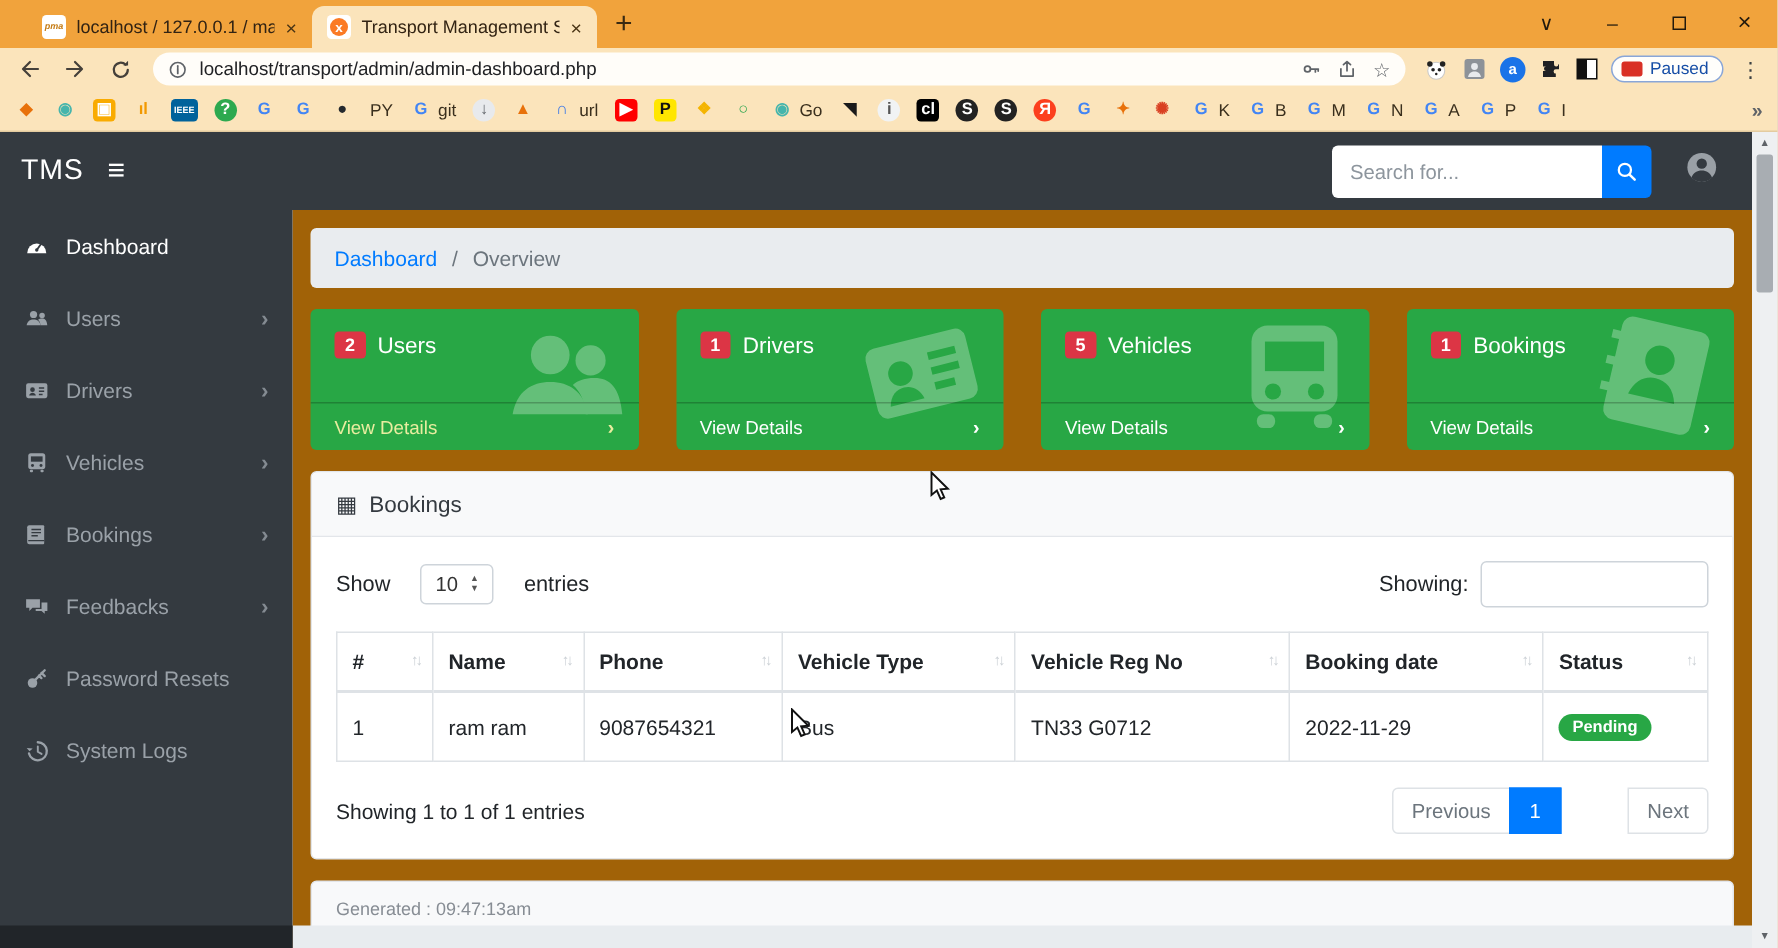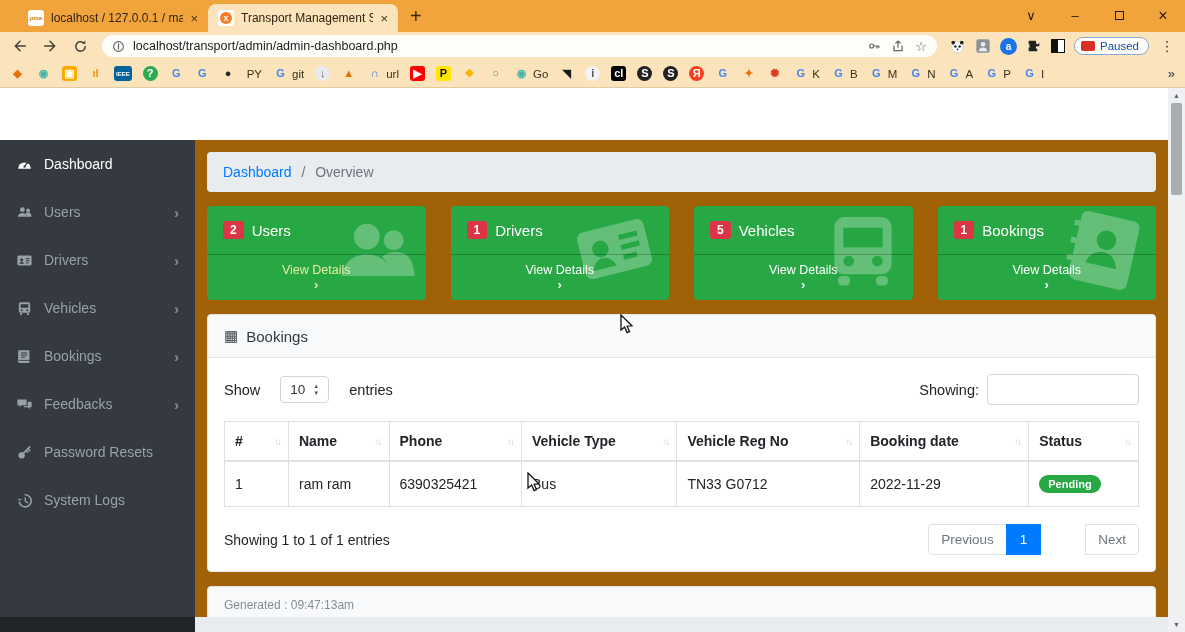--- a/index.html
+++ b/index.html
@@ -68,21 +68,21 @@
   .breadcrumb { margin:12px; background:#e9ecef; border-radius:4px; padding:12px 16px; font-size:14px; color:#6c757d; }
   .breadcrumb .bc-link { color:#007bff; }
   .breadcrumb .bc-sep { margin:0 6px; }
 
   .cards { display:flex; gap:25px; margin:14px 12px; }
   .card { flex:1; height:94px; background:#28a745; border-radius:4px; color:#fff; position:relative; overflow:hidden; }
   .card-top { padding:15px 16px; display:flex; align-items:center; gap:8px; position:relative; z-index:1; }
   .count-badge { background:#dc3545; border-radius:3px; font-size:12px; font-weight:bold; padding:2px 7px; }
   .card-label { font-size:15px; }
   .card-watermark { position:absolute; right:6px; top:2px; opacity:0.28; }
-  .card-bottom { position:absolute; bottom:0; left:0; right:0; border-top:1px solid rgba(0,0,0,0.22); padding:8px 16px; display:flex; justify-content:space-between; align-items:center; font-size:12.5px; z-index:1;flex-direction:column; }
+  .card-bottom { position:absolute; bottom:0; left:0; right:0; border-top:1px solid rgba(0,0,0,0.22); padding:8px 16px; display:flex; justify-content:space-between; align-items:center; font-size:12.5px; z-index:1; }
   .cta-chevron { font-weight:bold; font-size:13px; }
 
   .panel { margin:14px 12px 0; border:1px solid #e3e6ea; border-radius:4px; background:#fff; }
   .panel-header { background:#f8f9fa; border-bottom:1px solid #e3e6ea; border-radius:4px 4px 0 0; padding:12px 16px; font-size:15px; color:#343a40; display:flex; align-items:center; gap:8px; }
   .panel-body { padding:16px; }
   .dt-controls { display:flex; justify-content:space-between; align-items:center; margin-bottom:16px; font-size:14.5px; color:#212529; }
   .dt-length { display:flex; align-items:center; gap:20px; }
   .dt-select { border:1px solid #ced4da; border-radius:4px; padding:5px 9px; display:flex; align-items:center; gap:8px; font-size:13.5px; color:#333; }
   .dt-select .arrows { display:flex; flex-direction:column; font-size:6px; color:#555; line-height:1.1; }
   .dt-search { display:flex; align-items:center; gap:8px; }
@@ -317,20 +317,40 @@
     </span>
     <span class="bm">
       <span class="ic" style="color: rgb(66, 133, 244);">G</span>
       <span class="lbl">I</span>
     </span>
     <span class="bm-overflow">»</span>
 </div>
 
 <div class="viewport">
 
+  <div class="topnav">
+    <span class="brand">TMS</span>
+    <span class="hamburger">≡</span>
+    <div class="nav-search">
+      <input type="text" placeholder="Search for..." style="">
+      <button>
+        <svg width="15" height="15" viewBox="0 0 24 24">
+            <circle cx="10" cy="10" r="6.5" fill="none" stroke="#fff" stroke-width="2.4"></circle>
+            <path d="M15 15l5.5 5.5" stroke="#fff" stroke-width="2.6" stroke-linecap="round"></path>
+          </svg>
+      </button>
+    </div>
+    <span class="avatar">
+      <svg width="23" height="23" viewBox="0 0 24 24">
+          <circle cx="12" cy="12" r="10" fill="#9aa0a6"></circle>
+          <circle cx="12" cy="9.5" r="3.6" fill="#343a40"></circle>
+          <path d="M4.8 19.2c1.2-3.6 4-5 7.2-5s6 1.4 7.2 5a10 10 0 0 1-14.4 0z" fill="#343a40"></path>
+        </svg>
+    </span>
+  </div>
 
   <div class="sidebar">
     <div class="sb-item active">
       <span class="sbic">
           <svg width="17" height="17" viewBox="0 0 24 24">
             <path d="M3 18a9 9 0 0 1 18 0z" fill="currentColor"></path>
             <path d="M12 15 17 8" stroke="#343a40" stroke-width="1.8"></path>
             <circle cx="12" cy="15" r="1.6" fill="#343a40"></circle>
           </svg>
         </span>
@@ -540,21 +560,21 @@
               <th><span>Vehicle Type</span><span class="sort-ic">↑↓</span></th>
               <th><span>Vehicle Reg No</span><span class="sort-ic">↑↓</span></th>
               <th><span>Booking date</span><span class="sort-ic">↑↓</span></th>
               <th><span>Status</span><span class="sort-ic">↑↓</span></th>
             </tr>
           </thead>
           <tbody>
             <tr>
               <td>1</td>
               <td>ram ram</td>
-              <td>6390325421</td>
+              <td>9087654321</td>
               <td>Bus</td>
               <td>TN33 G0712</td>
               <td>2022-11-29</td>
               <td><span class="status-pill">Pending</span></td>
             </tr>
           </tbody>
         </table>
 
         <div class="dt-footer">
           <span class="dt-info">Showing 1 to 1 of 1 entries</span>

